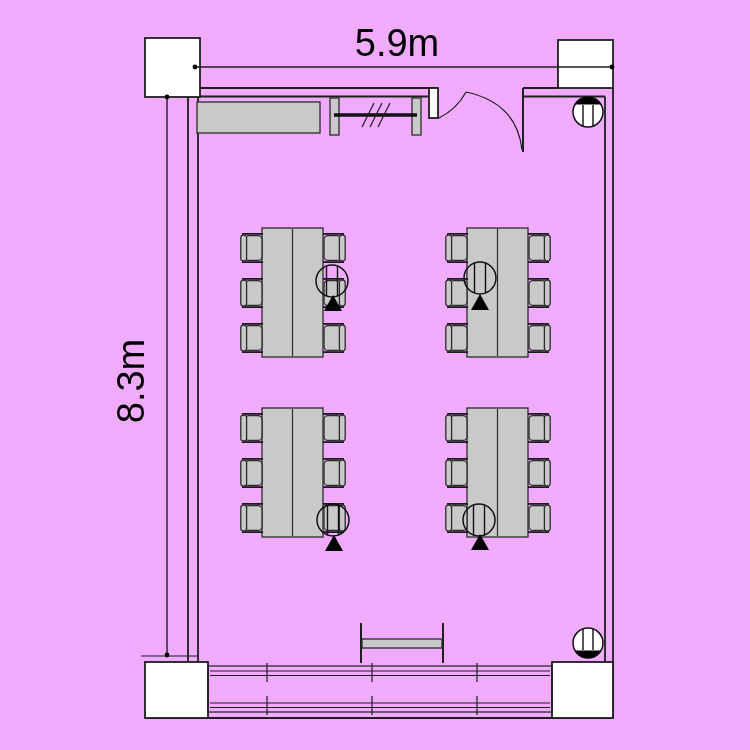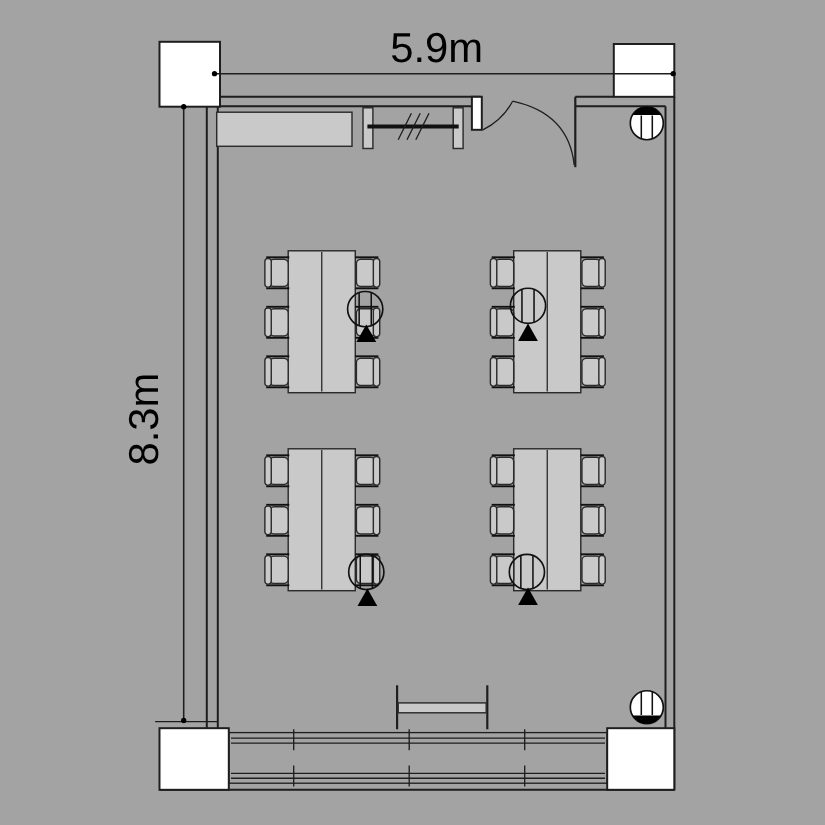--- a/index.html
+++ b/index.html
@@ -1,19 +1,19 @@
 <!DOCTYPE html>
 <html><head>
 <meta charset="utf-8">
 <style>
   html,body { margin:0; padding:0; background:#ffffff; }
   .canvas {
     position:relative;
     width:750px; height:750px;
-    background:#a3a3a3;
+    background:#f0abfc;
     font-family:"Liberation Sans", sans-serif;
     overflow:hidden;
   }
   svg { display:block; }
   
   .lnw { stroke:#1e1e1e; stroke-width:1.8; fill:none; }
   
   .lnt { stroke:#1e1e1e; stroke-width:1.2; fill:none; }
   
   .furn { fill:#c9c9c9; stroke:#2b2b2b; stroke-width:1.3; }

